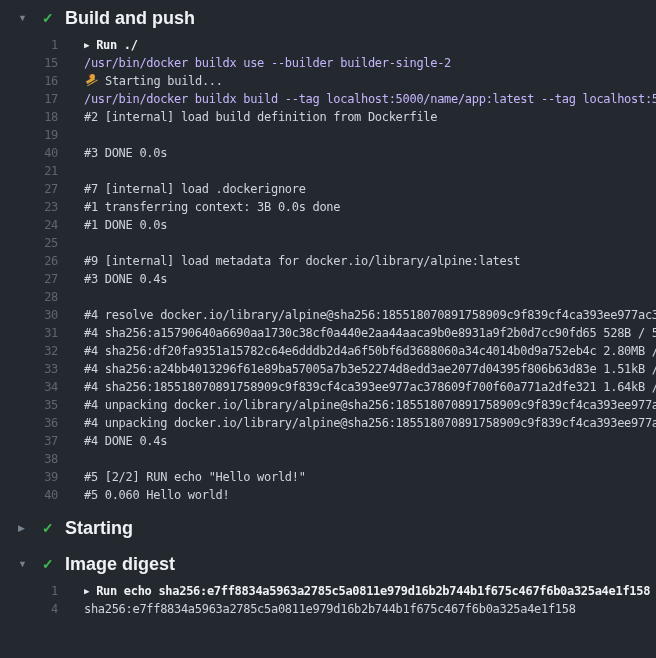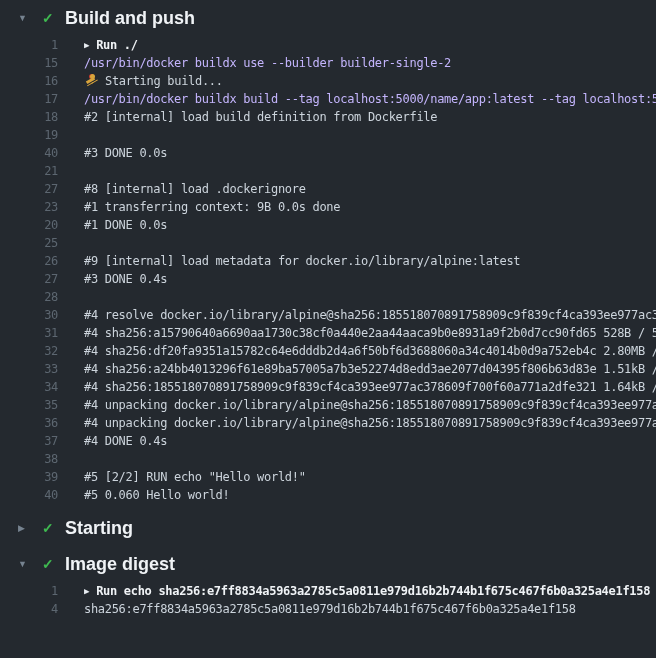--- a/index.html
+++ b/index.html
@@ -117,30 +117,30 @@
     <span class="txt">#3 DONE 0.0s</span>
   </div>
 
   <div class="line">
     <span class="num">21</span>
     <span class="txt"></span>
   </div>
 
   <div class="line">
     <span class="num">27</span>
-    <span class="txt">#8 [internal] load .dockerignore</span>
+    <span class="txt">#7 [internal] load .dockerignore</span>
   </div>
 
   <div class="line">
     <span class="num">23</span>
-    <span class="txt">#1 transferring context: 9B 0.0s done</span>
-  </div>
-
-  <div class="line">
-    <span class="num">20</span>
+    <span class="txt">#1 transferring context: 3B 0.0s done</span>
+  </div>
+
+  <div class="line">
+    <span class="num">24</span>
     <span class="txt">#1 DONE 0.0s</span>
   </div>
 
   <div class="line">
     <span class="num">25</span>
     <span class="txt"></span>
   </div>
 
   <div class="line">
     <span class="num">26</span>

